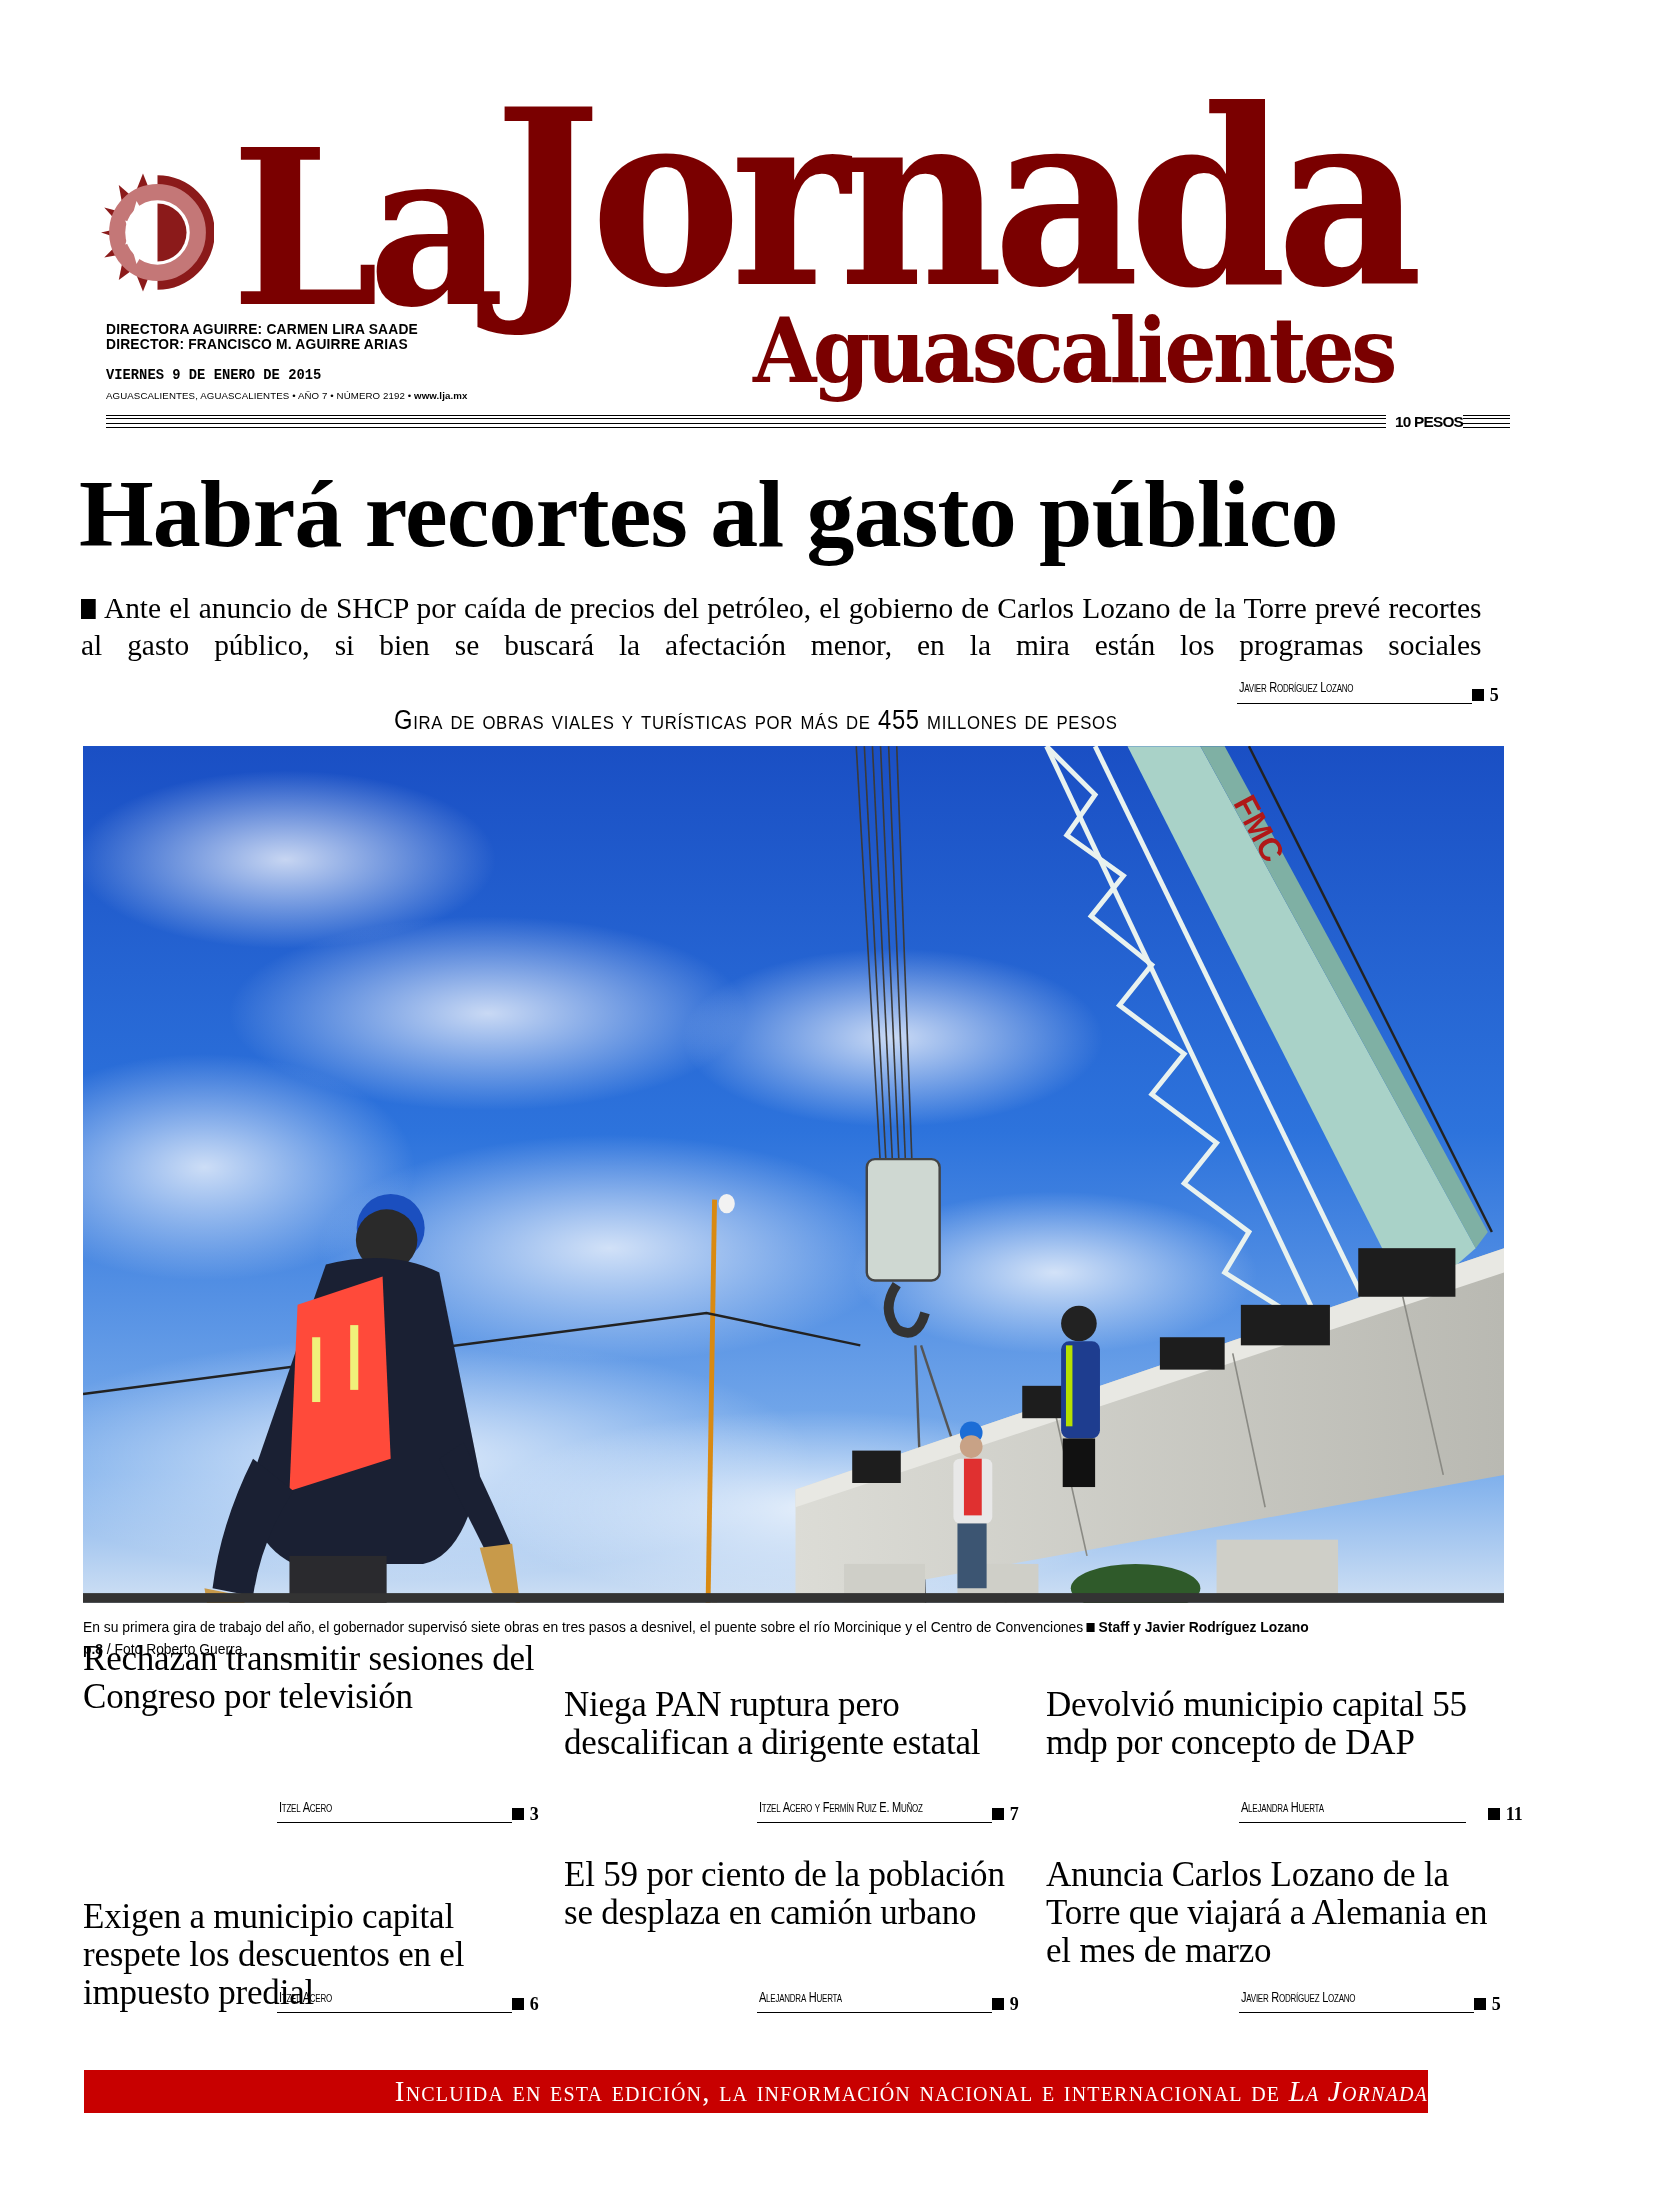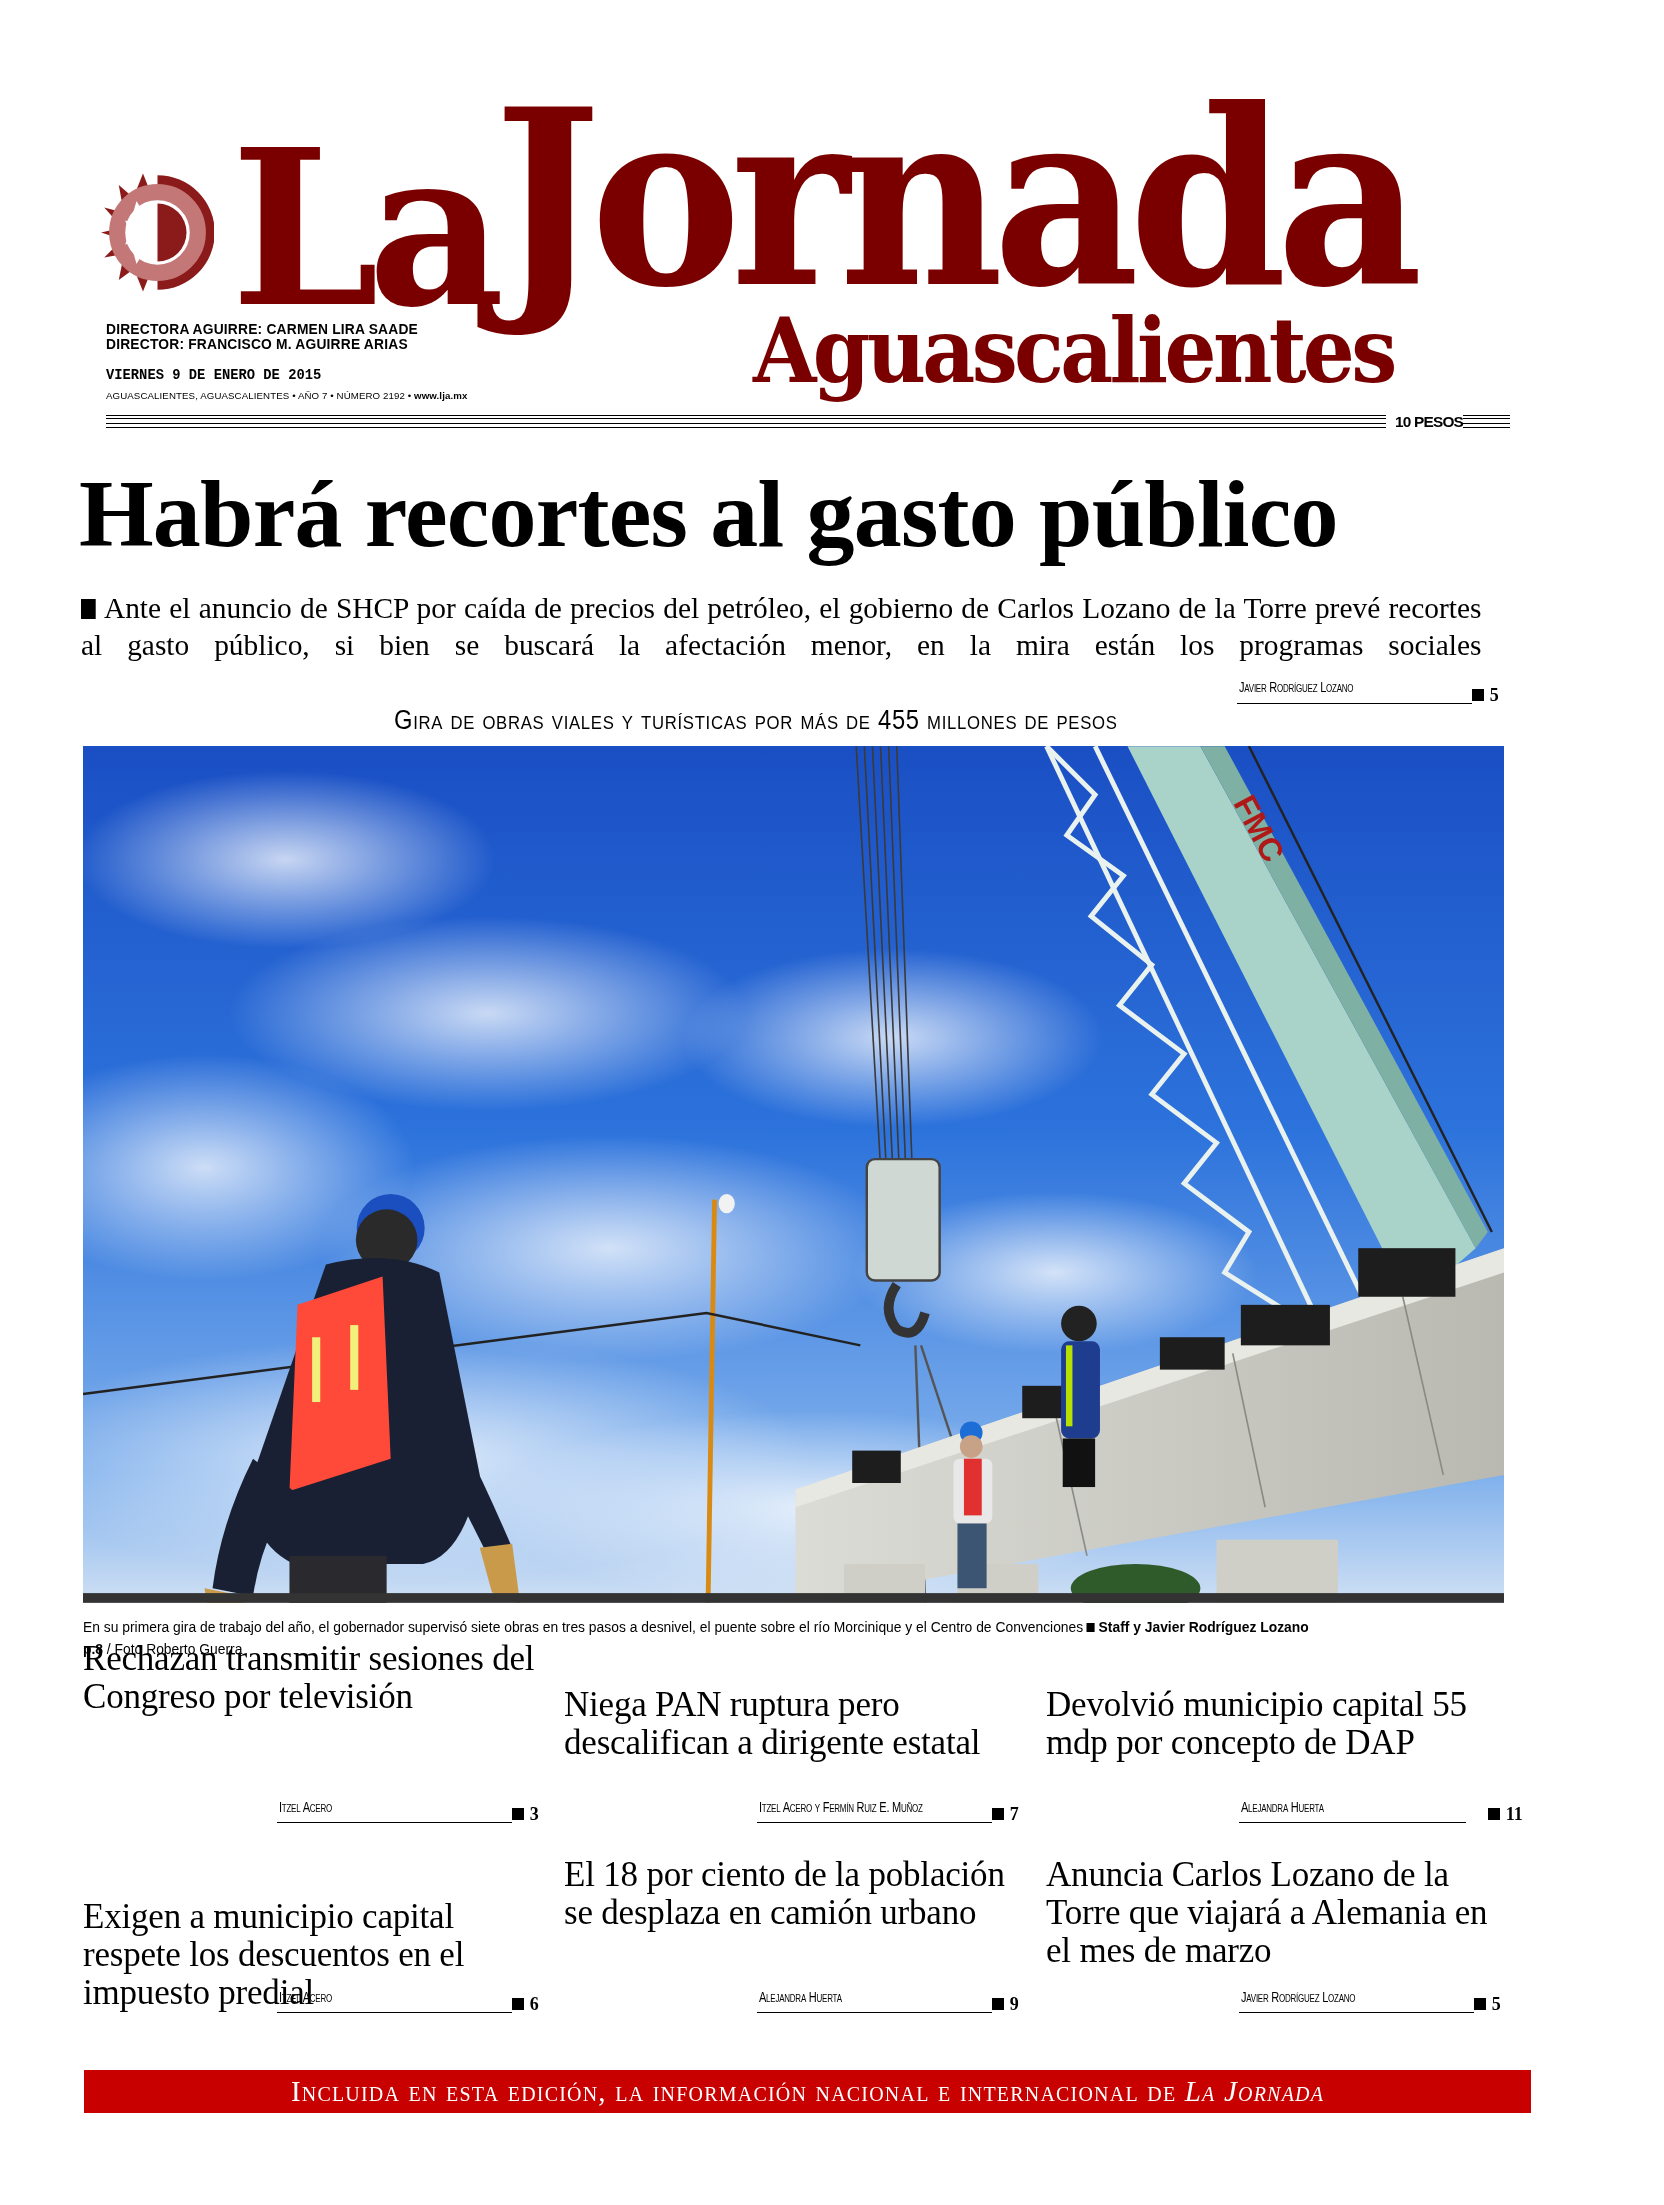--- a/index.html
+++ b/index.html
@@ -35,21 +35,21 @@
   
   .photo { left:83px; top:746px; width:1421px; height:857px; overflow:hidden; background:linear-gradient(180deg,#1b57c9 0%,#2a6ee0 35%,#5e9aea 70%,#a9c9ef 100%); }
   .caption { left:83px; top:1616px; width:1425px; font-family:"Liberation Sans", sans-serif; font-size:15.4px; line-height:22px; transform:scaleX(0.9); transform-origin:left top; }
   .caption b { font-weight:bold; }
   .caption .sq { display:inline-block; width:9px; height:9px; background:#000; margin:0 4.9px 0 3.2px; }
 
   
   .story-title { font-family:"Liberation Serif", serif; font-size:35px; line-height:38px; width:454px; letter-spacing:-0.2px; }
 
   
-  .banner { left:84px; top:2070px; width:1447px; height:43px; background:#c80000; color:#fff; font-family:"Liberation Serif", serif; font-size:29px; font-variant:small-caps; letter-spacing:1.2px; text-align:center; line-height:43px; white-space:nowrap; }
+  .banner { left:84px; top:2070px; width:1344px; height:43px; background:#c80000; color:#fff; font-family:"Liberation Serif", serif; font-size:29px; font-variant:small-caps; letter-spacing:1.2px; text-align:right; line-height:43px; white-space:nowrap; }
   .banner i { font-style:italic; }
 </style>
 </head>
 <body>
 
 <div class="abs logo-sun">
   <svg width="113" height="121" viewBox="0 0 140 150">
     <g fill="#8b1a1a">
       <polygon points="52,2 60,22 44,22"></polygon>
       <polygon points="22,16 38,30 26,38"></polygon>
@@ -220,21 +220,21 @@
 <div class="abs story-title" style="left:1046px; top:1686px;">Devolvió municipio capital 55 mdp por concepto de DAP</div>
 <div class="abs byline" style="left:1241px; top:1800px;">Alejandra Huerta</div>
 <div class="abs byline-rule" style="left:1239px; top:1822px; width:227px;"></div>
 <div class="abs page-ref" style="left:1464px; top:1804px;padding-left:24px;"><span class="sq"></span><span>11</span></div>
 
 <div class="abs story-title" style="left:83px; top:1856px;margin-top:42px;">Exigen a municipio capital respete los descuentos en el impuesto predial</div>
 <div class="abs byline" style="left:279px; top:1990px;">Itzel Acero</div>
 <div class="abs byline-rule" style="left:277px; top:2012px; width:235px;"></div>
 <div class="abs page-ref" style="left:512px; top:1994px;"><span class="sq"></span><span>6</span></div>
 
-<div class="abs story-title" style="left:564px; top:1856px;">El 18 por ciento de la población se desplaza en camión urbano</div>
+<div class="abs story-title" style="left:564px; top:1856px;">El 59 por ciento de la población se desplaza en camión urbano</div>
 <div class="abs byline" style="left:759px; top:1990px;">Alejandra Huerta</div>
 <div class="abs byline-rule" style="left:757px; top:2012px; width:235px;"></div>
 <div class="abs page-ref" style="left:992px; top:1994px;"><span class="sq"></span><span>9</span></div>
 
 <div class="abs story-title" style="left:1046px; top:1856px;">Anuncia Carlos Lozano de la Torre que viajará a Alemania en el mes de marzo</div>
 <div class="abs byline" style="left:1241px; top:1990px;">Javier Rodríguez Lozano</div>
 <div class="abs byline-rule" style="left:1239px; top:2012px; width:235px;"></div>
 <div class="abs page-ref" style="left:1474px; top:1994px;"><span class="sq"></span><span>5</span></div>
 
 <div class="abs banner">

